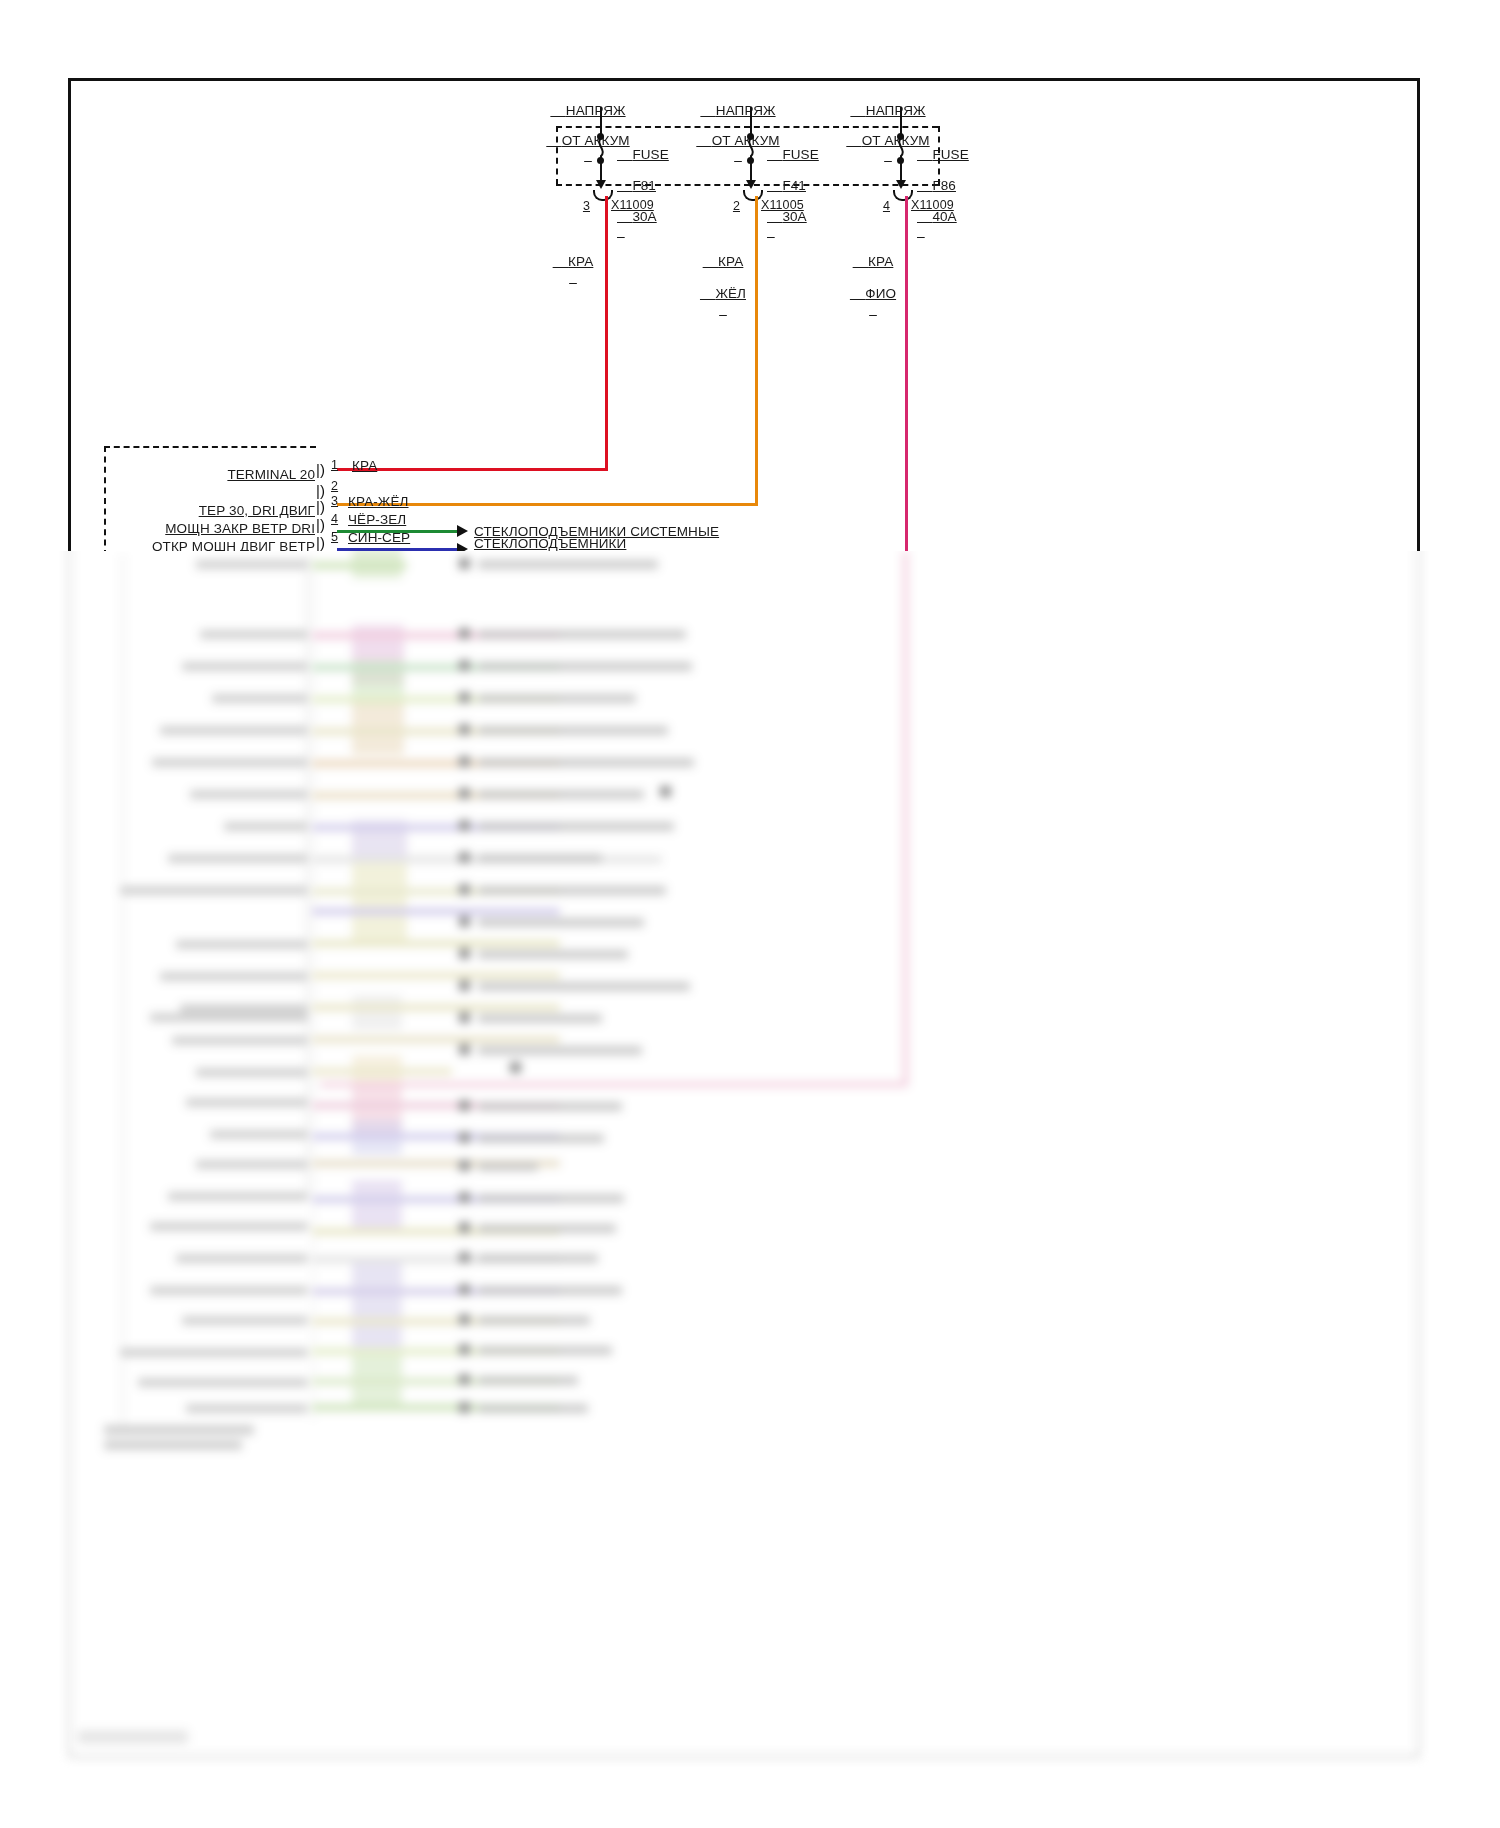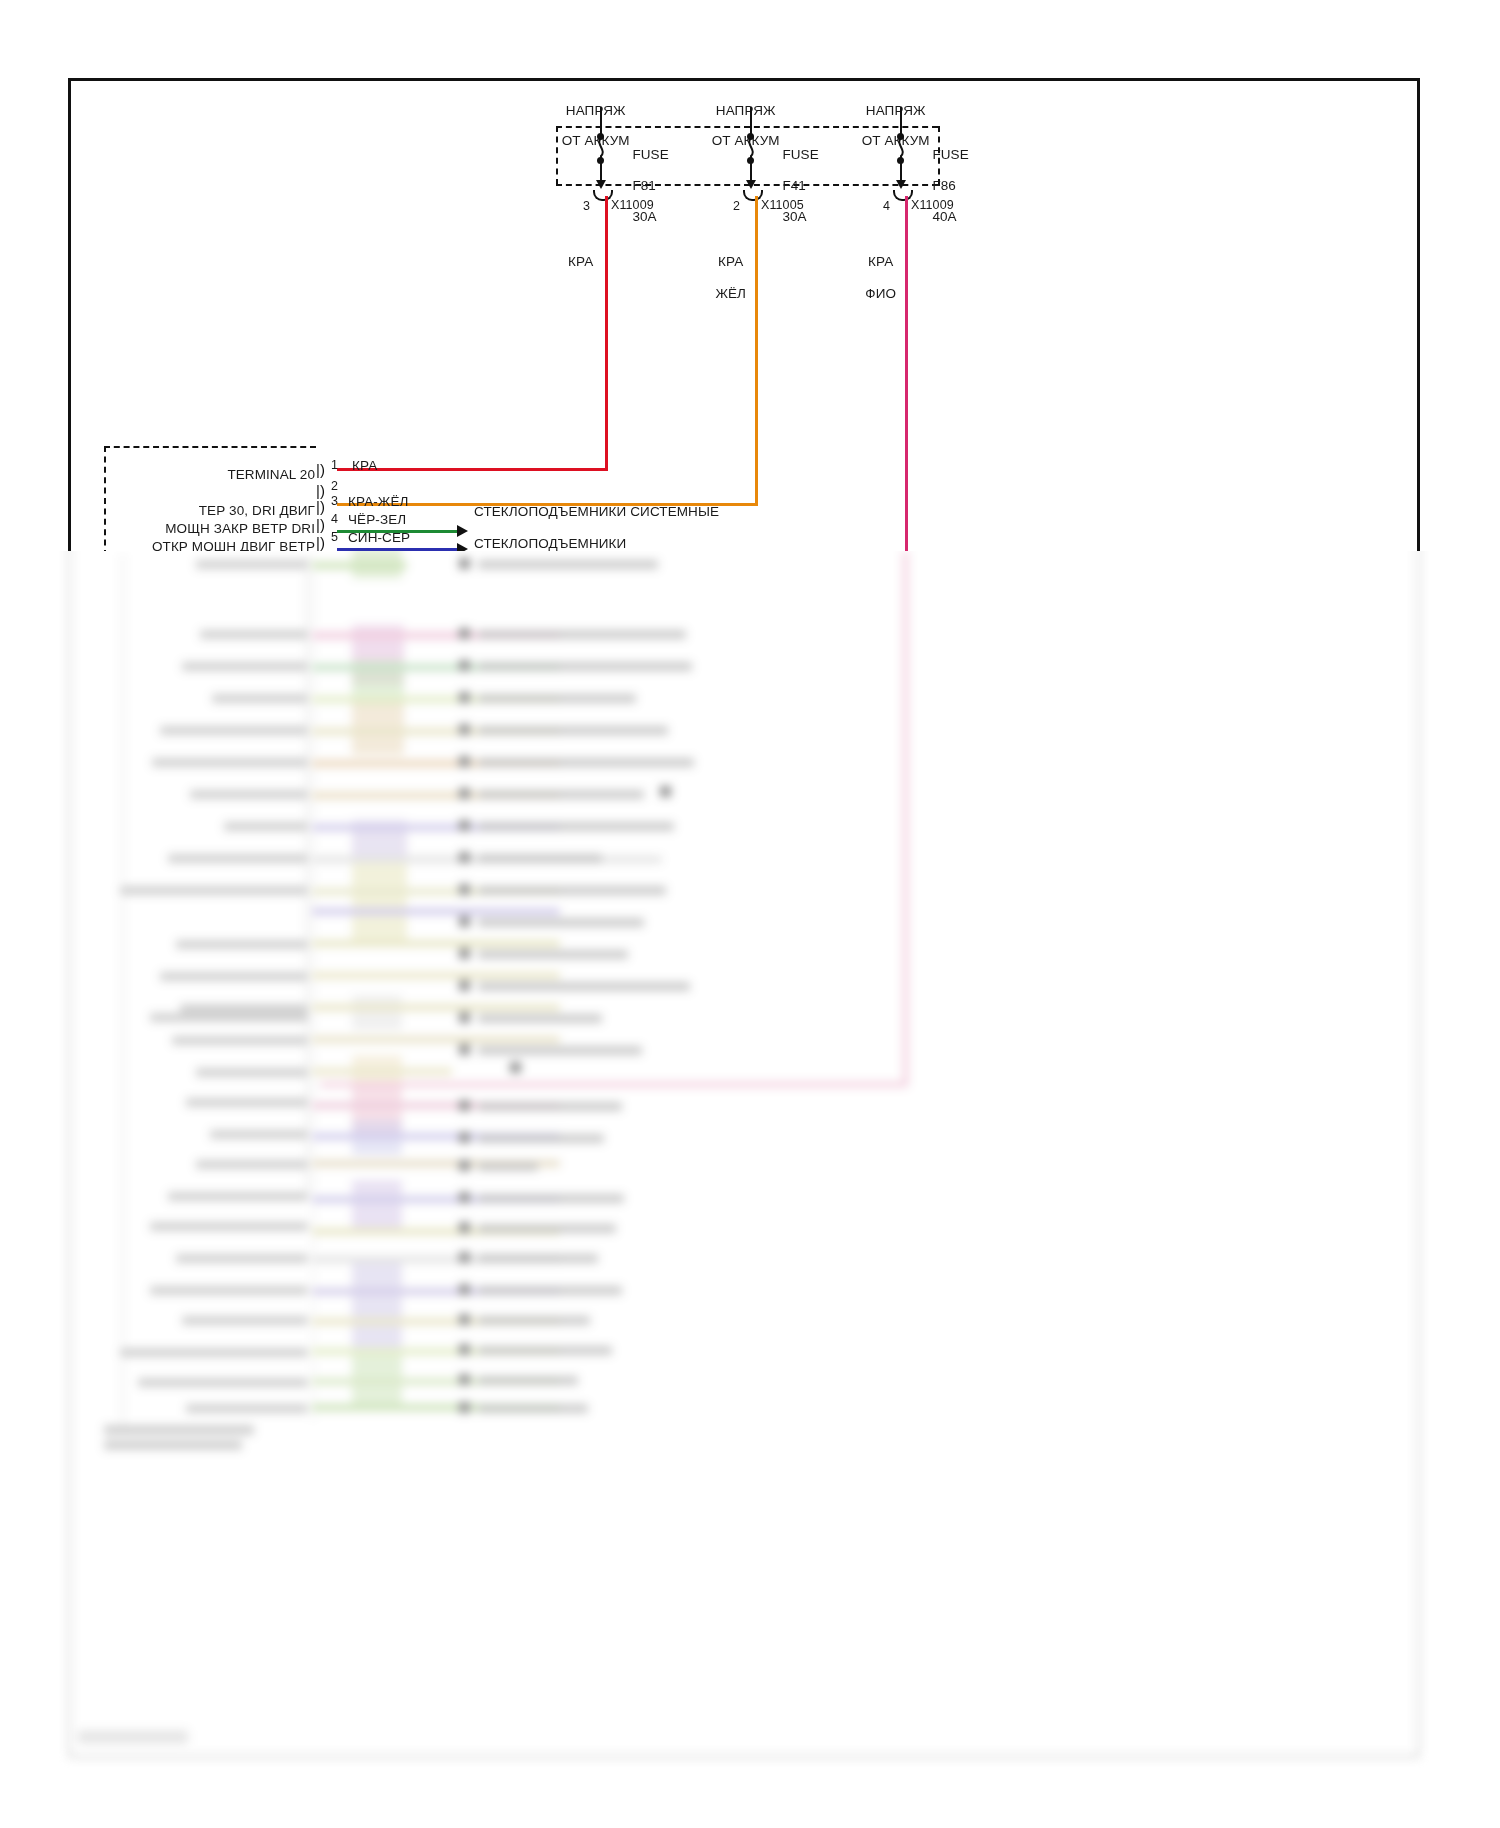--- a/index.html
+++ b/index.html
@@ -17,21 +17,21 @@
   .bl-txtR{position:absolute;height:9px;background:#8f8f8f;border-radius:2px;opacity:.8;}
   .bl-dot{position:absolute;width:11px;height:11px;background:#3a3a3a;border-radius:1px;}
   .bl-chip{position:absolute;border-radius:2px;opacity:.55;}
 
   
   #sharp-layer{position:absolute;left:0;top:0;width:1500px;height:551px;
                overflow:hidden;background:#fff;z-index:5;}
   #page-frame{position:absolute;left:68px;top:78px;width:1352px;height:1680px;
               border:3px solid #111;box-sizing:border-box;background:transparent;}
 
-  .lbl{position:absolute;font-size:13.5px;line-height:15px;white-space:pre;letter-spacing:.1px;}
+  .lbl{position:absolute;font-size:13.5px;line-height:15px;white-space:pre;letter-spacing:.1px;text-decoration:underline;}
   .lbl.c{text-align:center;}
   .lbl.r{text-align:right;}
   .sm{font-size:12.5px;}
   .dash-h{position:absolute;height:0;border-top:2px dashed #111;}
   .dash-v{position:absolute;width:0;border-left:2px dashed #111;}
 
   .vline{position:absolute;width:2px;background:#111;}
   .fuse-dot{position:absolute;width:7px;height:7px;border-radius:50%;background:#111;}
   .fuse-s{position:absolute;width:12px;height:24px;}
 
@@ -306,21 +306,21 @@
   <div class="pin-bracket" style="left:316px;top:499px;">|)</div>
   <div class="lbl sm" style="left:331px;top:494px;">3</div>
   <div class="lbl" style="left:348px;top:494px;">КРА-ЖЁЛ</div>
 
   <div class="lbl r" style="left:140px;top:521px;width:175px;">МОЩН ЗАКР ВЕТР DRI</div>
   <div class="pin-bracket" style="left:316px;top:517px;">|)</div>
   <div class="lbl sm" style="left:331px;top:512px;">4</div>
   <div class="lbl" style="left:348px;top:512px;">ЧЁР-ЗЕЛ</div>
   <div class="wire-h" style="left:337px;top:530px;width:120px;background:#1d8a34;"></div>
   <div class="arrow-rt" style="left:457px;top:525px;"></div>
-  <div class="lbl" style="left:474px;top:504px;">СТЕКЛОПОДЪЕМНИКИ СИСТЕМНЫЕ</div>
+  <div class="lbl" style="left:474px;top:524px;">СТЕКЛОПОДЪЕМНИКИ СИСТЕМНЫЕ</div>
 
   <div class="lbl r" style="left:140px;top:539px;width:175px;">ОТКР МОШН ДВИГ ВЕТР</div>
   <div class="pin-bracket" style="left:316px;top:535px;">|)</div>
   <div class="lbl sm" style="left:331px;top:530px;">5</div>
   <div class="lbl" style="left:348px;top:530px;">СИН-СЕР</div>
   <div class="wire-h" style="left:337px;top:548px;width:120px;background:#2b2fb0;"></div>
   <div class="arrow-rt" style="left:457px;top:543px;"></div>
   <div class="lbl" style="left:474px;top:536px;">СТЕКЛОПОДЪЕМНИКИ</div>
 </div>
 

